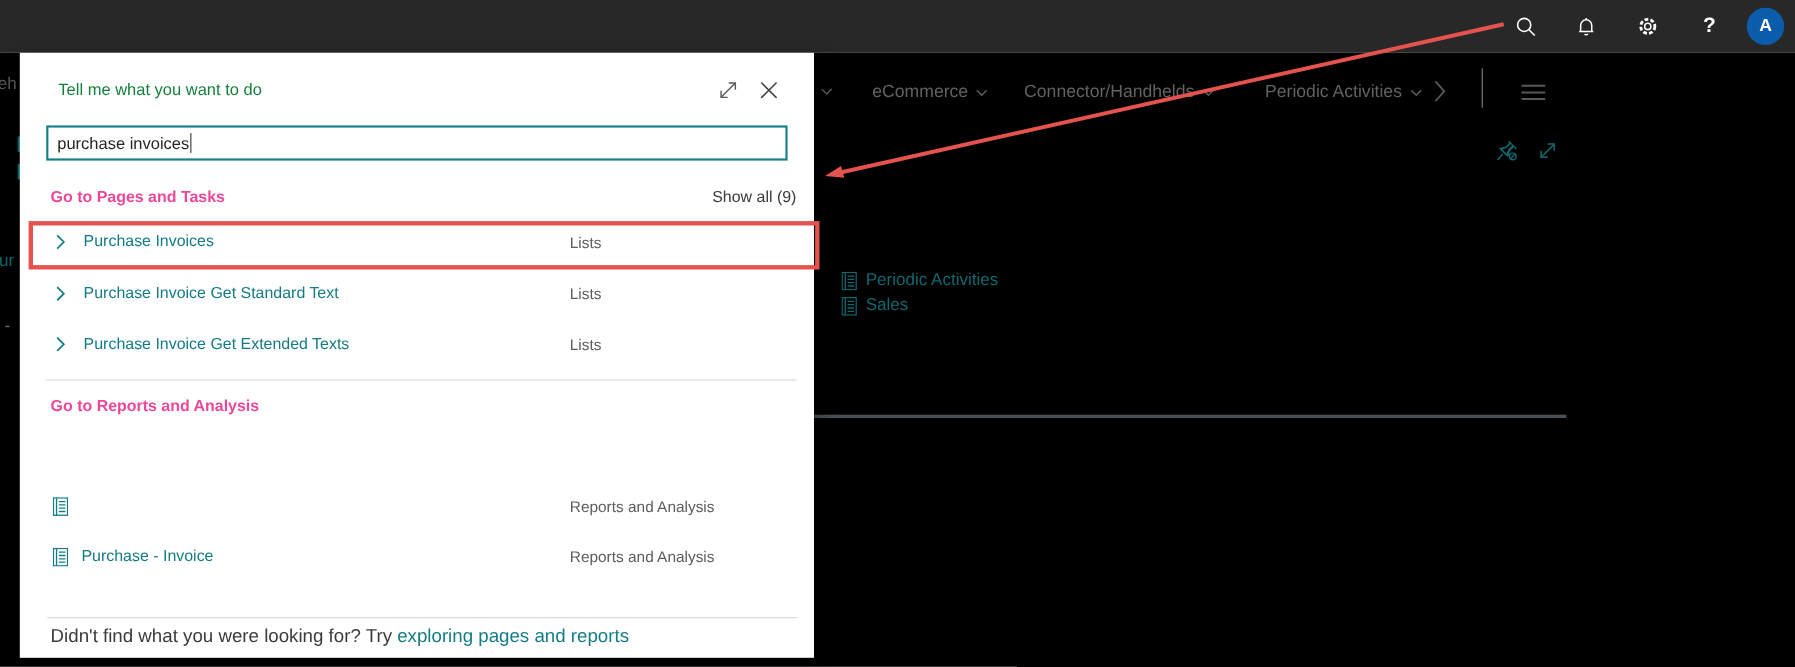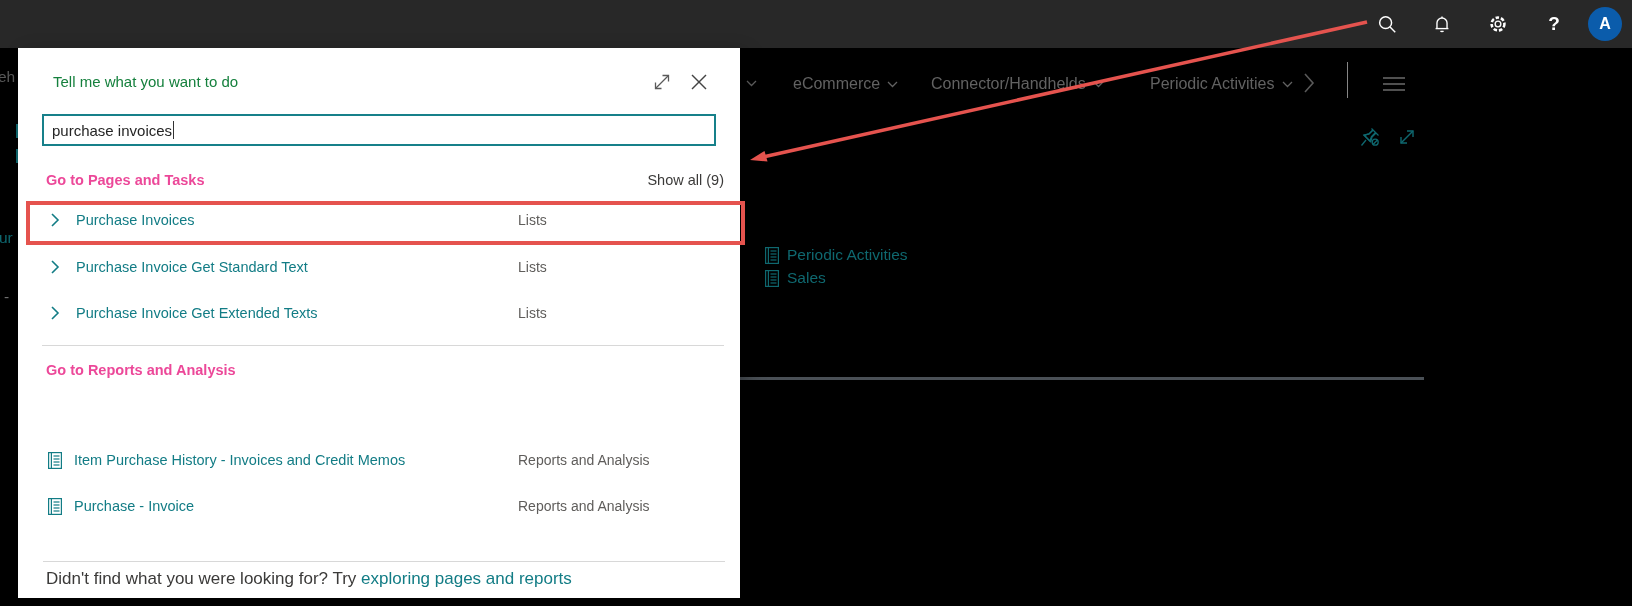--- a/index.html
+++ b/index.html
@@ -231,21 +231,20 @@
     <span class="row-icon doc">
       <svg width="14" height="17" viewBox="0 0 14 17" fill="none" stroke="#127c85" stroke-width="1.2">
         <rect x="0.6" y="0.6" width="12.8" height="15.8"></rect>
           <line x1="3.4" y1="0.6" x2="3.4" y2="16.4"></line>
         <line x1="5.5" y1="4" x2="11.5" y2="4"></line>
           <line x1="5.5" y1="7" x2="11.5" y2="7"></line>
           <line x1="5.5" y1="10" x2="11.5" y2="10"></line>
           <line x1="5.5" y1="13" x2="11.5" y2="13"></line>
       </svg>
     </span>
-    <a class="row-label">Item Purchase History - Invoices and Credit Memos</a>
     <span class="row-cat">Reports and Analysis</span>
   </div>
   <div class="row" style="top:446px;">
     <span class="row-icon doc">
       <svg width="14" height="17" viewBox="0 0 14 17" fill="none" stroke="#127c85" stroke-width="1.2">
         <rect x="0.6" y="0.6" width="12.8" height="15.8"></rect>
           <line x1="3.4" y1="0.6" x2="3.4" y2="16.4"></line>
         <line x1="5.5" y1="4" x2="11.5" y2="4"></line>
           <line x1="5.5" y1="7" x2="11.5" y2="7"></line>
           <line x1="5.5" y1="10" x2="11.5" y2="10"></line>

